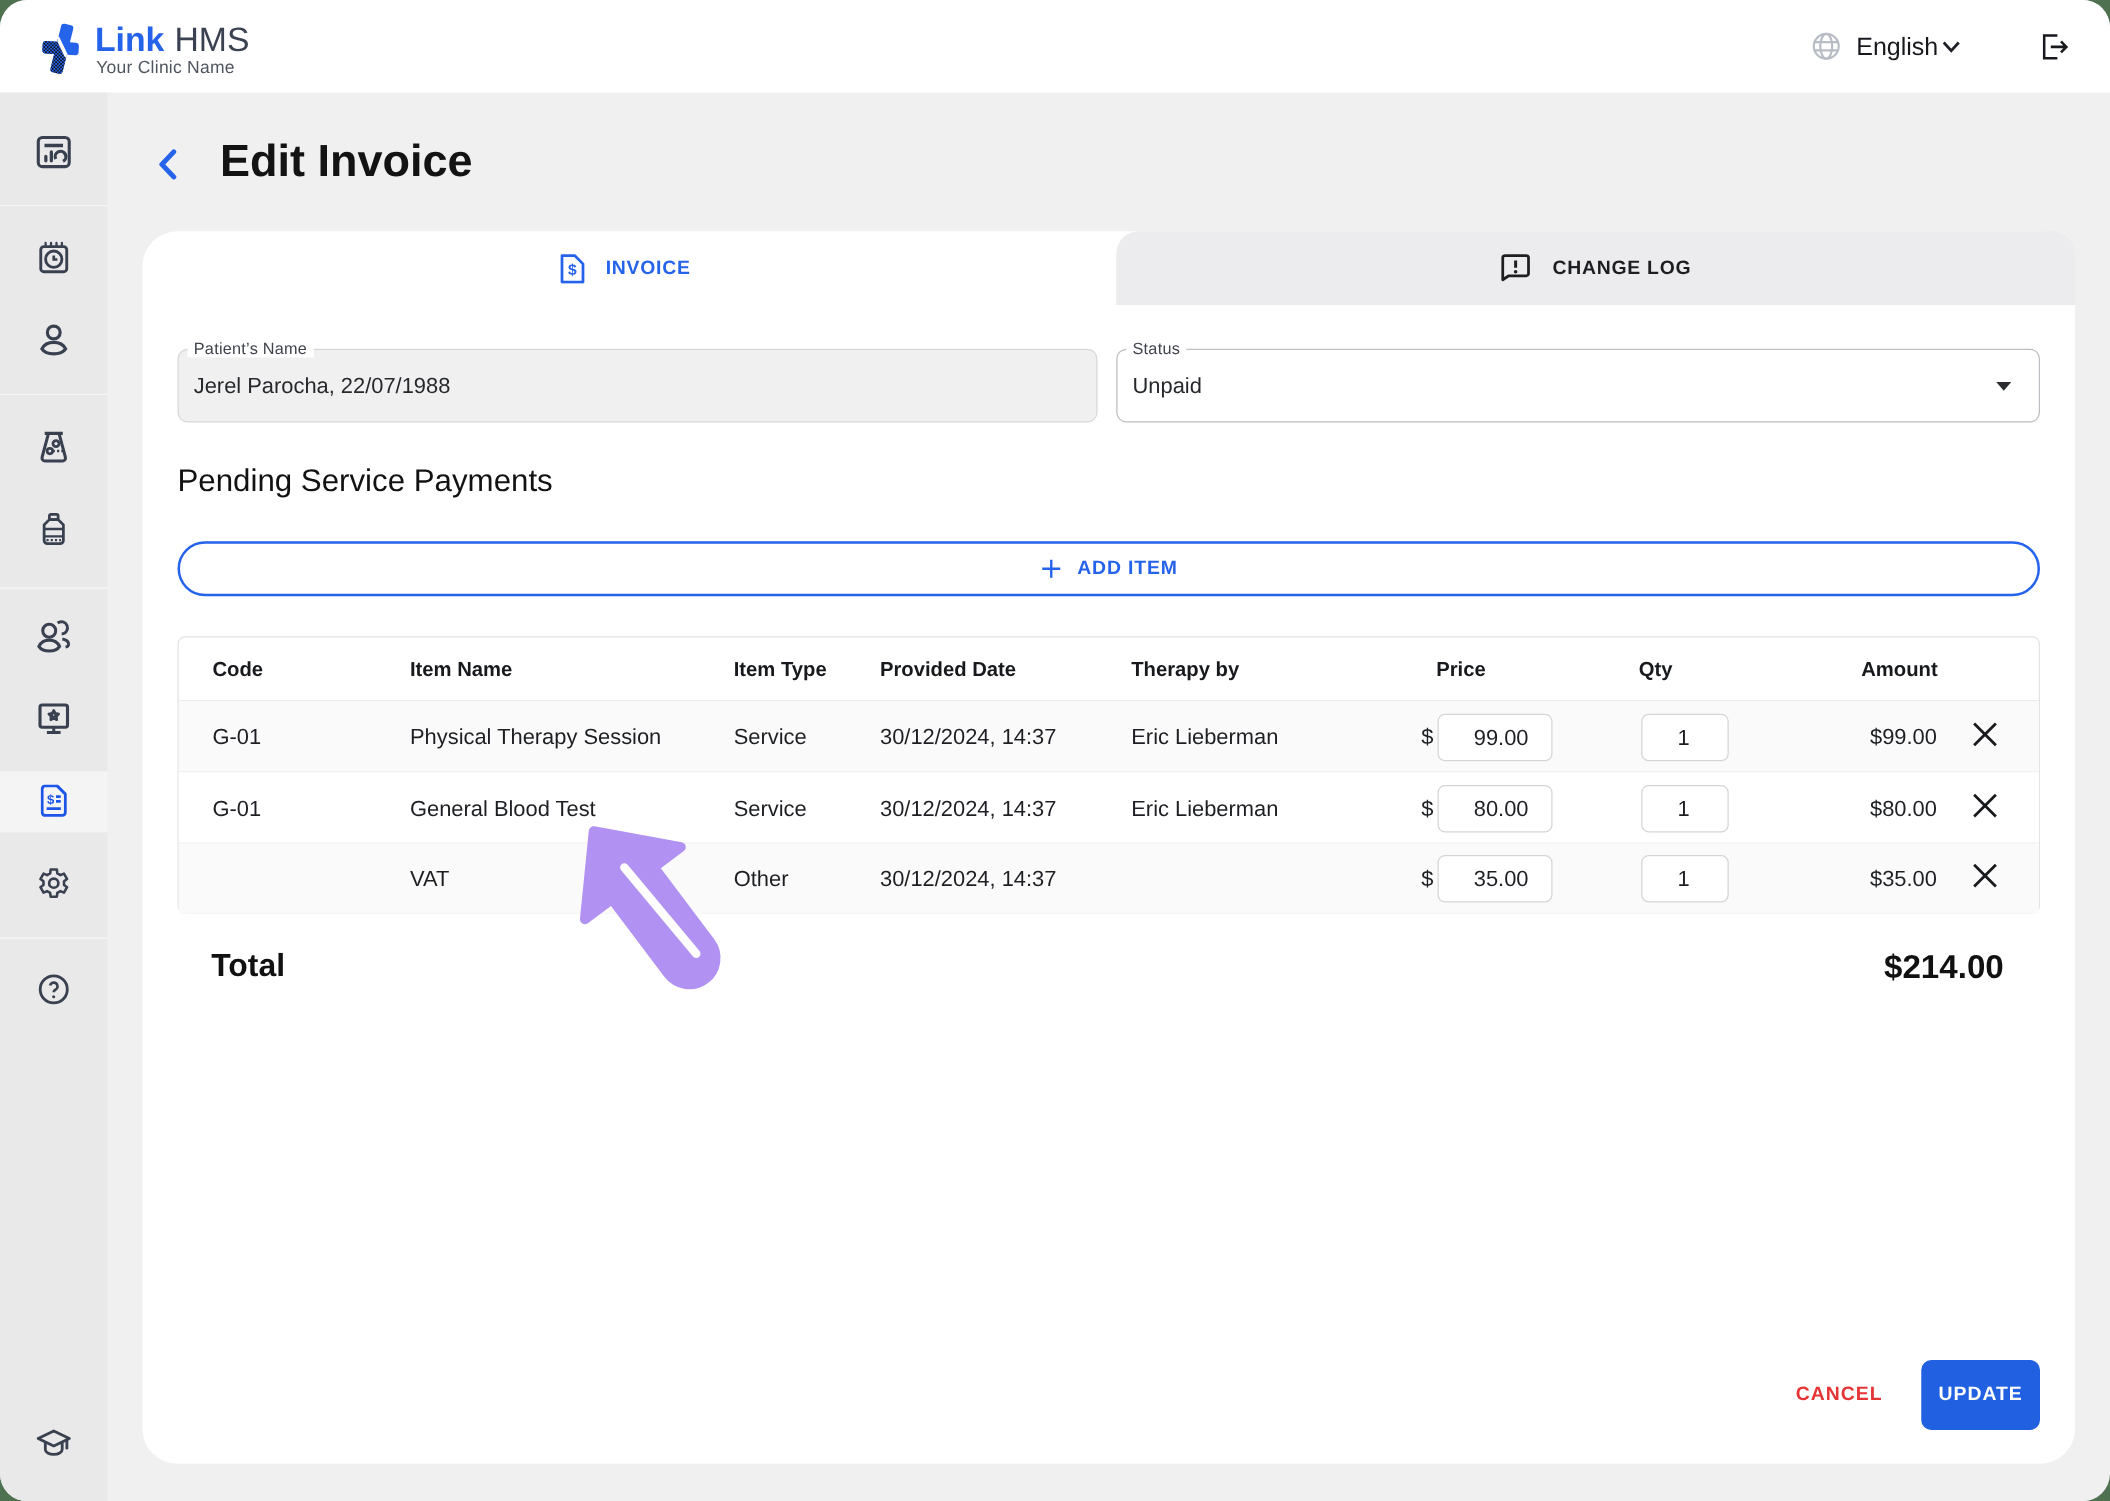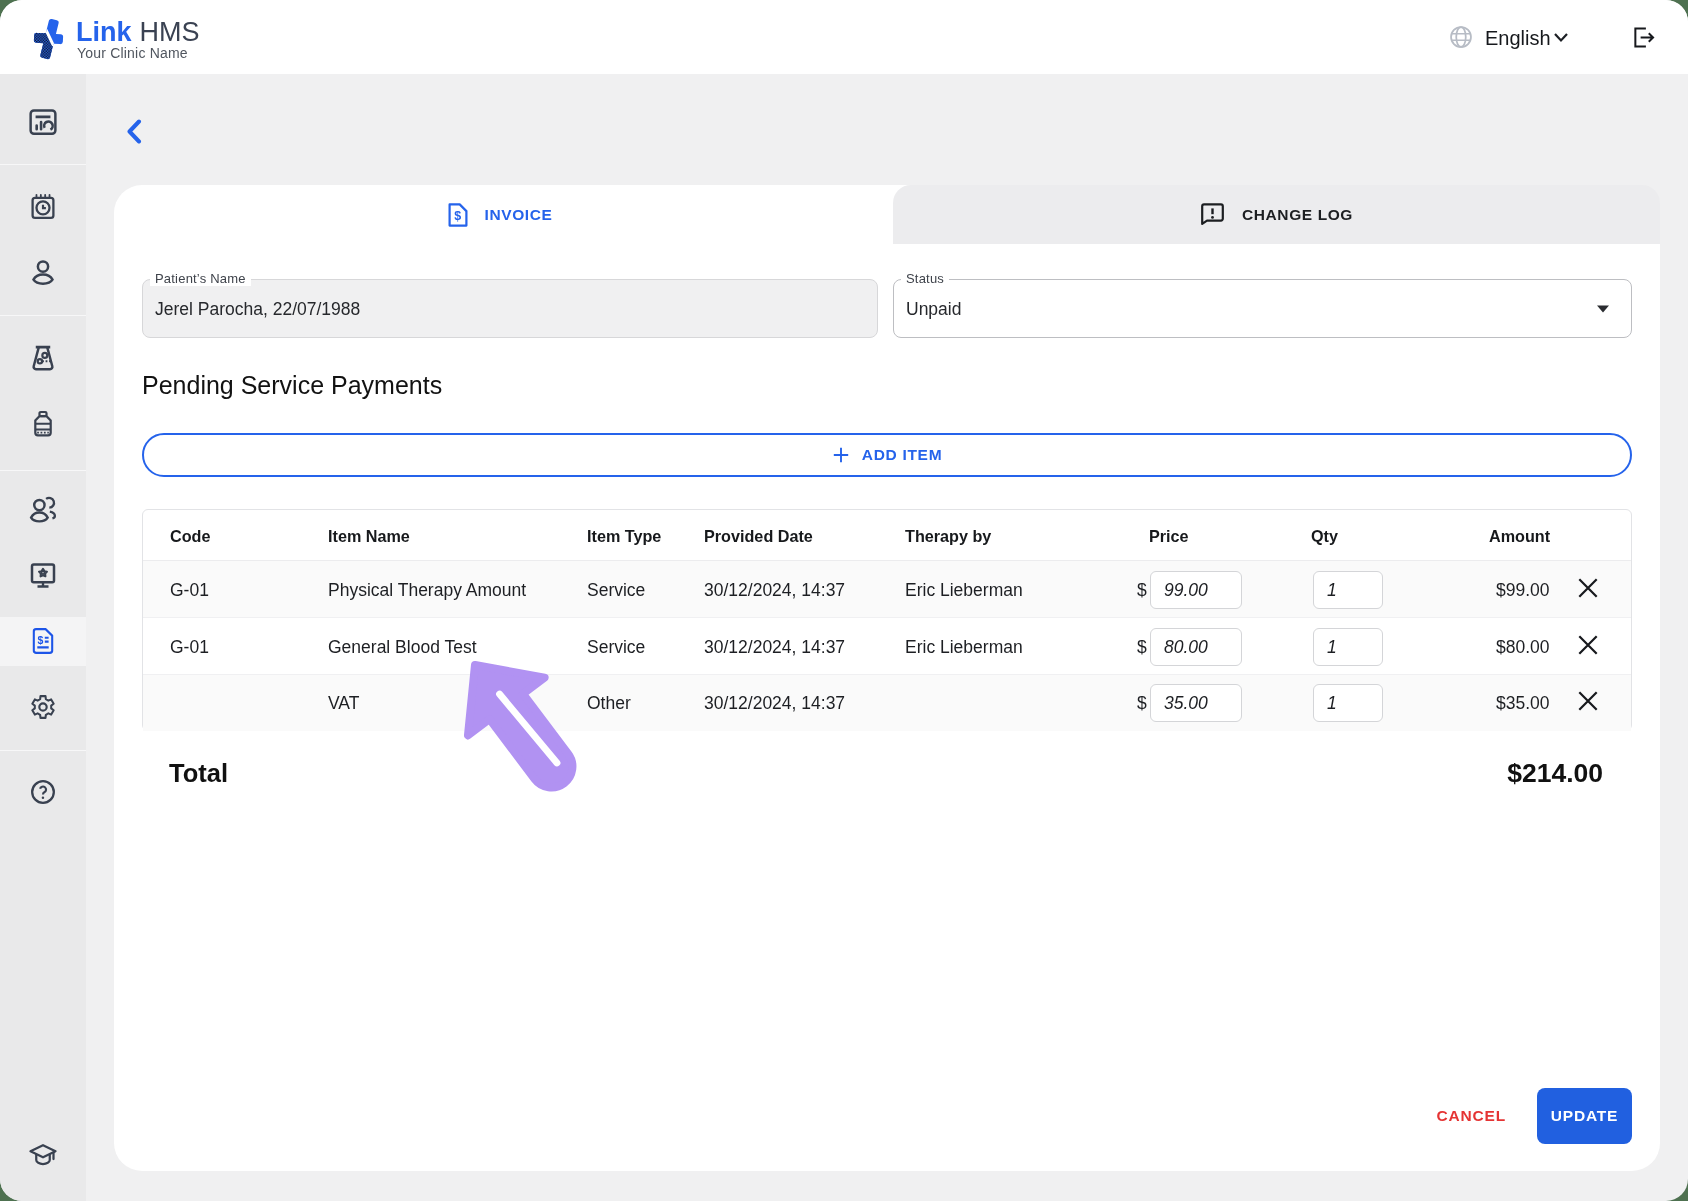--- a/index.html
+++ b/index.html
@@ -36,21 +36,21 @@
 #fStatus { left:779px; top:94px; width:739px; height:59px; background:#ffffff; border:1px solid #bdbec2; }
 .flabel { position:absolute; top:-9px; left:7px; background:#ffffff; padding:0 5px; font-size:13px; color:#3f434b; letter-spacing:0.2px; }
 .fval { position:absolute; left:12px; top:50%; transform:translateY(-50%); font-size:17.5px; color:#26282c; }
 #caret { position:absolute; right:22px; top:50%; transform:translateY(-50%); width:0; height:0; border-left:6px solid transparent; border-right:6px solid transparent; border-top:7px solid #2a2c30; }
 #secHead { position:absolute; left:28px; top:186px; font-size:25px; font-weight:400; color:#121212; }
 #addBtn { position:absolute; left:28px; top:248px; width:1490px; height:44px; border:2px solid #2563eb; border-radius:24px; display:flex; align-items:center; justify-content:center; gap:12px; color:#2563eb; font-size:15.5px; font-weight:700; letter-spacing:0.7px; }
 
 #tbl { position:absolute; left:28px; top:324px; width:1490px; height:222px; border:1px solid #e2e3e6; border-radius:6px; background:#fff; }
 .cell { position:absolute; font-size:17.5px; color:#1d1f23; white-space:nowrap; transform:translateY(-50%); }
 .hcell { font-weight:700; color:#17191c; font-size:16.2px; }
-.numin { position:absolute; background:#fff; border:1px solid #d4d5d8; border-radius:6px; font-size:17.5px; color:#1d1f23; display:flex; align-items:center; padding-left:13px; transform:translateY(-50%);font-style:italic; }
+.numin { position:absolute; background:#fff; border:1px solid #d4d5d8; border-radius:6px; font-size:17.5px; color:#1d1f23; display:flex; align-items:center; padding-left:28px; transform:translateY(-50%); }
 .xbtn { position:absolute; transform:translate(-50%,-50%); }
 #totL { position:absolute; left:55px; top:574px; font-size:25.5px; font-weight:700; color:#111; }
 #totR { position:absolute; right:57px; top:573px; font-size:26.5px; font-weight:700; color:#111; }
 #cancel { position:absolute; right:154px; top:922px; font-size:15.5px; font-weight:700; color:#e53434; letter-spacing:0.8px; }
 #update { position:absolute; right:28px; top:903px; width:95px; height:56px; background:#2160e0; border-radius:8px; color:#fff; font-size:15.5px; font-weight:700; letter-spacing:0.8px; display:flex; align-items:center; justify-content:center; }
 </style>
 </head>
 <body>
 <div id="page">
   <div id="hdr">
@@ -182,20 +182,21 @@
         <path d="M12 4.2 L22 9 L12 13.8 L2 9 Z"></path>
         <path d="M6.6 11.2 v4.8 c 0 1.8 2.4 3.2 5.4 3.2 s 5.4 -1.4 5.4 -3.2 v -4.8"></path>
         <path d="M20.4 9.8 v5.4" stroke-linecap="round"></path>
       </svg>
     </div>
   </div>
 
   <svg id="backBtn" width="16" height="25" viewBox="0 0 16 25" fill="none" stroke="#2563eb" stroke-width="4" stroke-linecap="round" stroke-linejoin="round">
       <path d="M13 2.5 L3.5 12.5 L13 22.5"></path>
     </svg>
+  <div id="title">Edit Invoice</div>
 
   <div id="card">
     <div id="tabR">
       <svg width="25" height="25" viewBox="0 0 25 25" fill="none" stroke="#1c1e21" stroke-width="2.2">
         <path d="M2.2 21.8 V4.2 A1.8 1.8 0 0 1 4 2.4 H21 A1.8 1.8 0 0 1 22.8 4.2 V16.8 A1.8 1.8 0 0 1 21 18.6 H7 Z" stroke-linejoin="round"></path>
         <path d="M12.5 6.4 V12.2" stroke-width="2.4"></path>
         <circle cx="12.5" cy="15.4" r="1.4" fill="#1c1e21" stroke="none"></circle>
       </svg>
       <span class="t">CHANGE LOG</span>
     </div>
@@ -233,21 +234,21 @@
       <div class="cell hcell" style="left:185px;top:26px">Item Name</div>
       <div class="cell hcell" style="left:444px;top:26px">Item Type</div>
       <div class="cell hcell" style="left:561px;top:26px">Provided Date</div>
       <div class="cell hcell" style="left:762px;top:26px">Therapy by</div>
       <div class="cell hcell" style="left:1006px;top:26px">Price</div>
       <div class="cell hcell" style="left:1168px;top:26px">Qty</div>
       <div class="cell hcell" style="left:1346px;top:26px">Amount</div>
 
       <div style="position:absolute;left:0;top:51px;width:1488px;height:57px;background:#fafafa;border-bottom:1px solid #f0f0f2;"></div>
       <div class="cell" style="left:27px;top:80px">G-01</div>
-      <div class="cell" style="left:185px;top:80px">Physical Therapy Amount</div>
+      <div class="cell" style="left:185px;top:80px">Physical Therapy Session</div>
       <div class="cell" style="left:444px;top:80px">Service</div>
       <div class="cell" style="left:561px;top:80px">30/12/2024, 14:37</div>
       <div class="cell" style="left:762px;top:80px">Eric Lieberman</div>
       <div class="cell" style="left:994px;top:80px">$</div>
       <div class="numin" style="left:1007px;top:80px;width:92px;height:38px;">99.00</div>
       <div class="numin" style="left:1170px;top:80px;width:70px;height:38px;">1</div>
       <div class="cell" style="left:1353px;top:80px">$99.00</div>
       <div class="xbtn" style="left:1445px;top:80px"><svg width="21" height="21" viewBox="0 0 21 21" stroke="#17191d" stroke-width="2.2" fill="none">
             <path d="M1.8 1.8 L19.2 19.2 M19.2 1.8 L1.8 19.2"></path>
           </svg></div>

